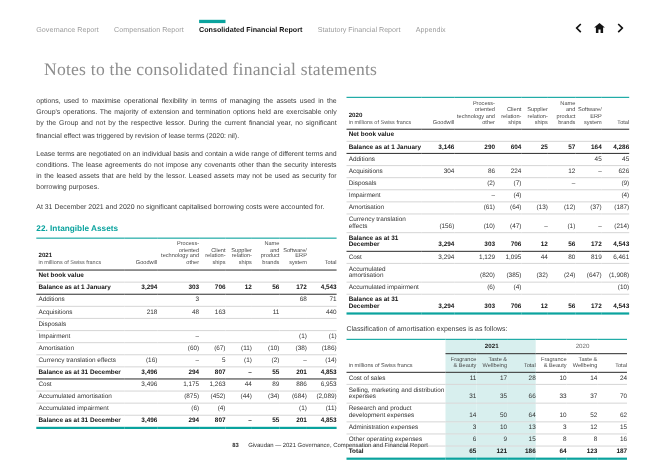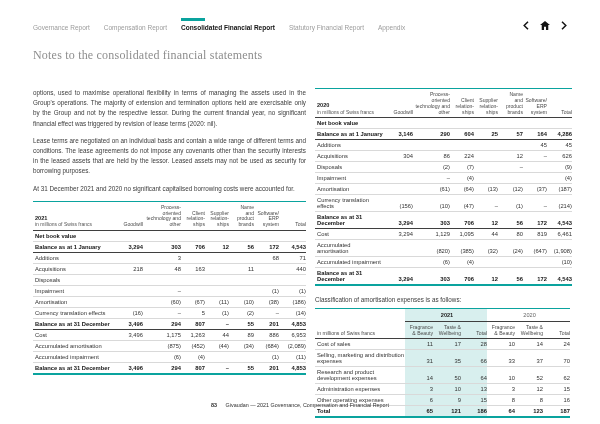--- a/index.html
+++ b/index.html
@@ -18,23 +18,23 @@
   .topnav{position:absolute;left:33px;top:18px;right:33px;display:flex;align-items:flex-end;}
   .nav-items{display:flex;gap:14px;align-items:flex-end;}
   .nav-item{font-size:6.5px;color:#9b9b9b;white-space:nowrap;cursor:pointer;}
   .nav-item .bar{display:none;}
   .nav-item.active{color:#141414;font-weight:bold;}
   .nav-item.active .bar{display:block;width:24px;height:3px;background:var(--accent);margin-bottom:3px;}
   .nav-icons{margin-left:auto;display:flex;gap:11px;align-items:center;padding-bottom:1px;}
   .nav-icons svg{display:block;}
   
   .page-title{
-    position:absolute;left:33px;top:48px;margin:0;
+    position:absolute;left:33px;top:48px;margin:7px;
     font-family:"Liberation Serif",serif;font-weight:normal;
-    font-size:12px;color:#8d8d8d;letter-spacing:.2px;
+    font-size:16px;color:#8d8d8d;letter-spacing:.2px;
   }
   
   .columns{position:absolute;left:33px;top:88px;width:537px;display:flex;gap:9px;}
   .col-left{width:273px;}
   .col-right{width:255px;}
   .body-par{font-size:6.3px;line-height:1.62;text-align:justify;margin:0 0 7px 0;color:#3b3b3b;}
   .section-heading{font-size:7.5px;font-weight:bold;color:var(--accent);margin:9px 0 4px 0;}
   .intro{font-size:6.3px;margin:10px 0 5px 0;color:#3b3b3b;}
   
   table.fin{width:100%;border-collapse:collapse;table-layout:fixed;border-top:1.5px solid var(--accent);font-size:5.8px;color:#333;}
@@ -88,20 +88,21 @@
   </div>
 </header>
 
 <h1 class="page-title">Notes to the consolidated financial statements</h1>
 
 <div class="columns">
   <div class="col-left">
     <p class="body-par">options, used to maximise operational flexibility in terms of managing the assets used in the Group's operations. The majority of extension and termination options held are exercisable only by the Group and not by the respective lessor. During the current financial year, no significant financial effect was triggered by revision of lease terms (2020: nil).</p>
     <p class="body-par">Lease terms are negotiated on an individual basis and contain a wide range of different terms and conditions. The lease agreements do not impose any covenants other than the security interests in the leased assets that are held by the lessor. Leased assets may not be used as security for borrowing purposes.</p>
     <p class="body-par">At 31 December 2021 and 2020 no significant capitalised borrowing costs were accounted for.</p>
+    <h2 class="section-heading">22. Intangible Assets</h2>
     <div id="table-2021">
         <table class="fin">
           <colgroup>
             <col style="width: 80px;">
             <col style="width: 30px;">
             <col style="width: 38px;">
             <col style="width: 24px;">
             <col style="width: 24px;">
             <col style="width: 25px;">
             <col style="width: 25px;">

